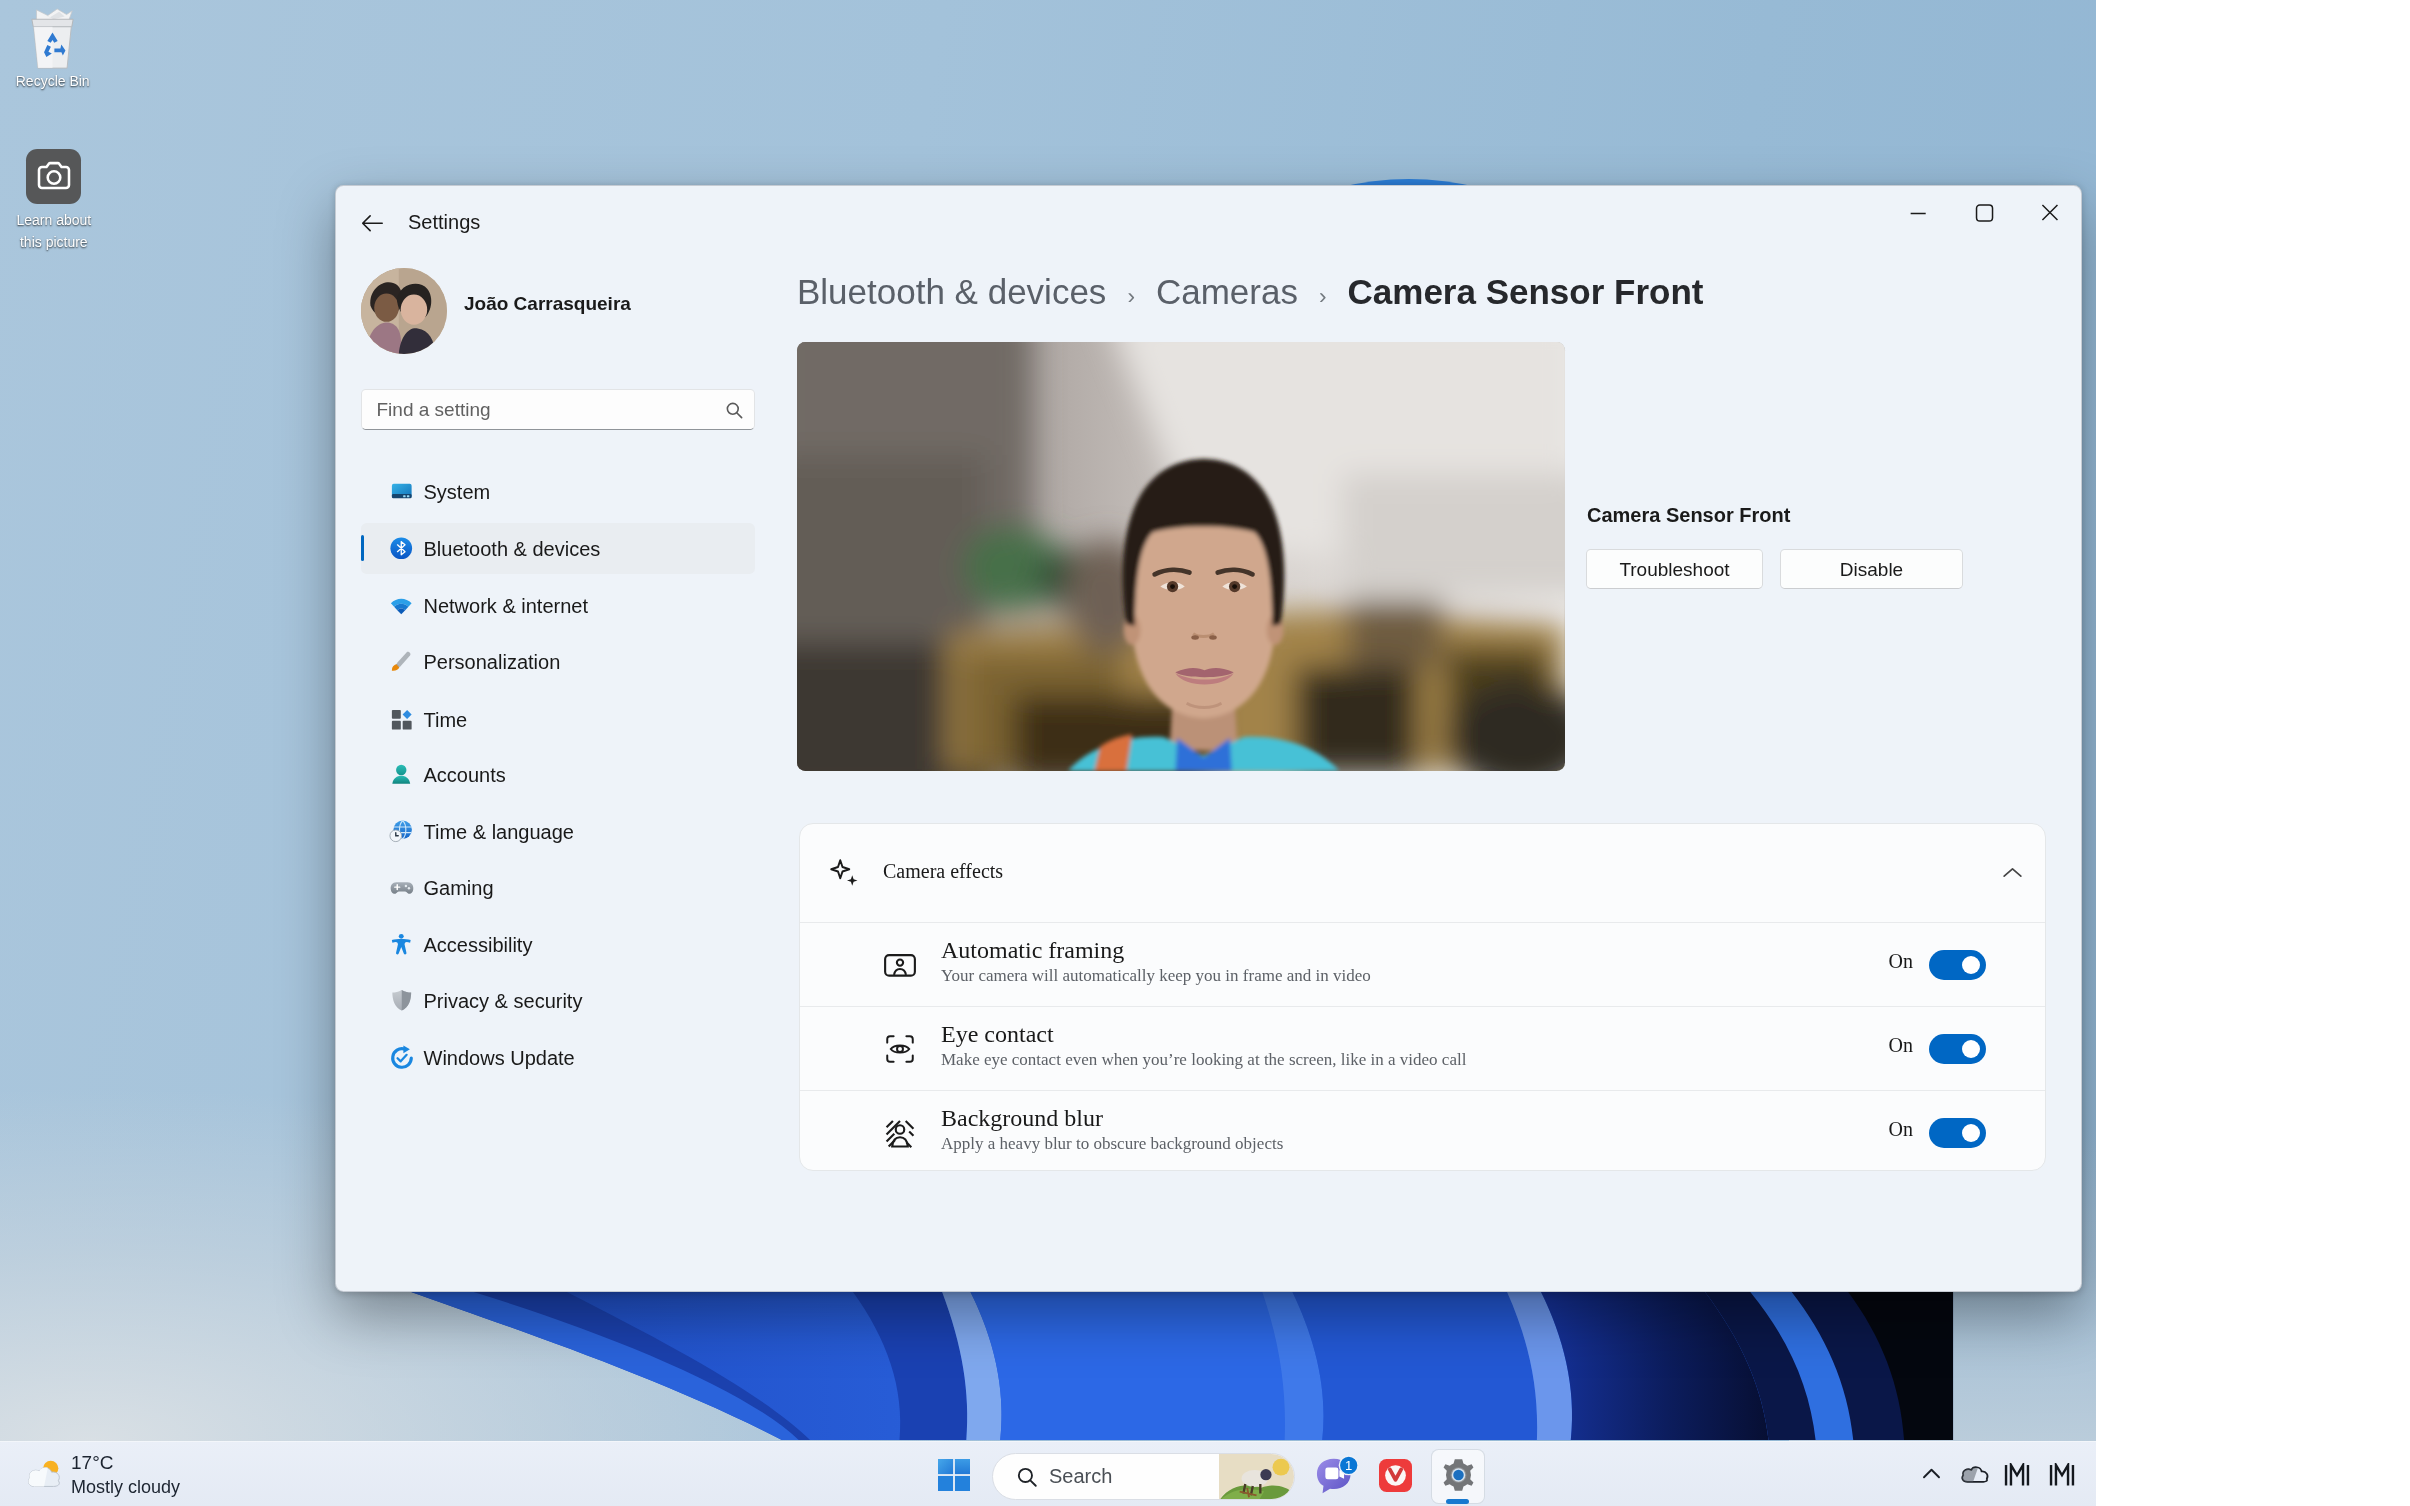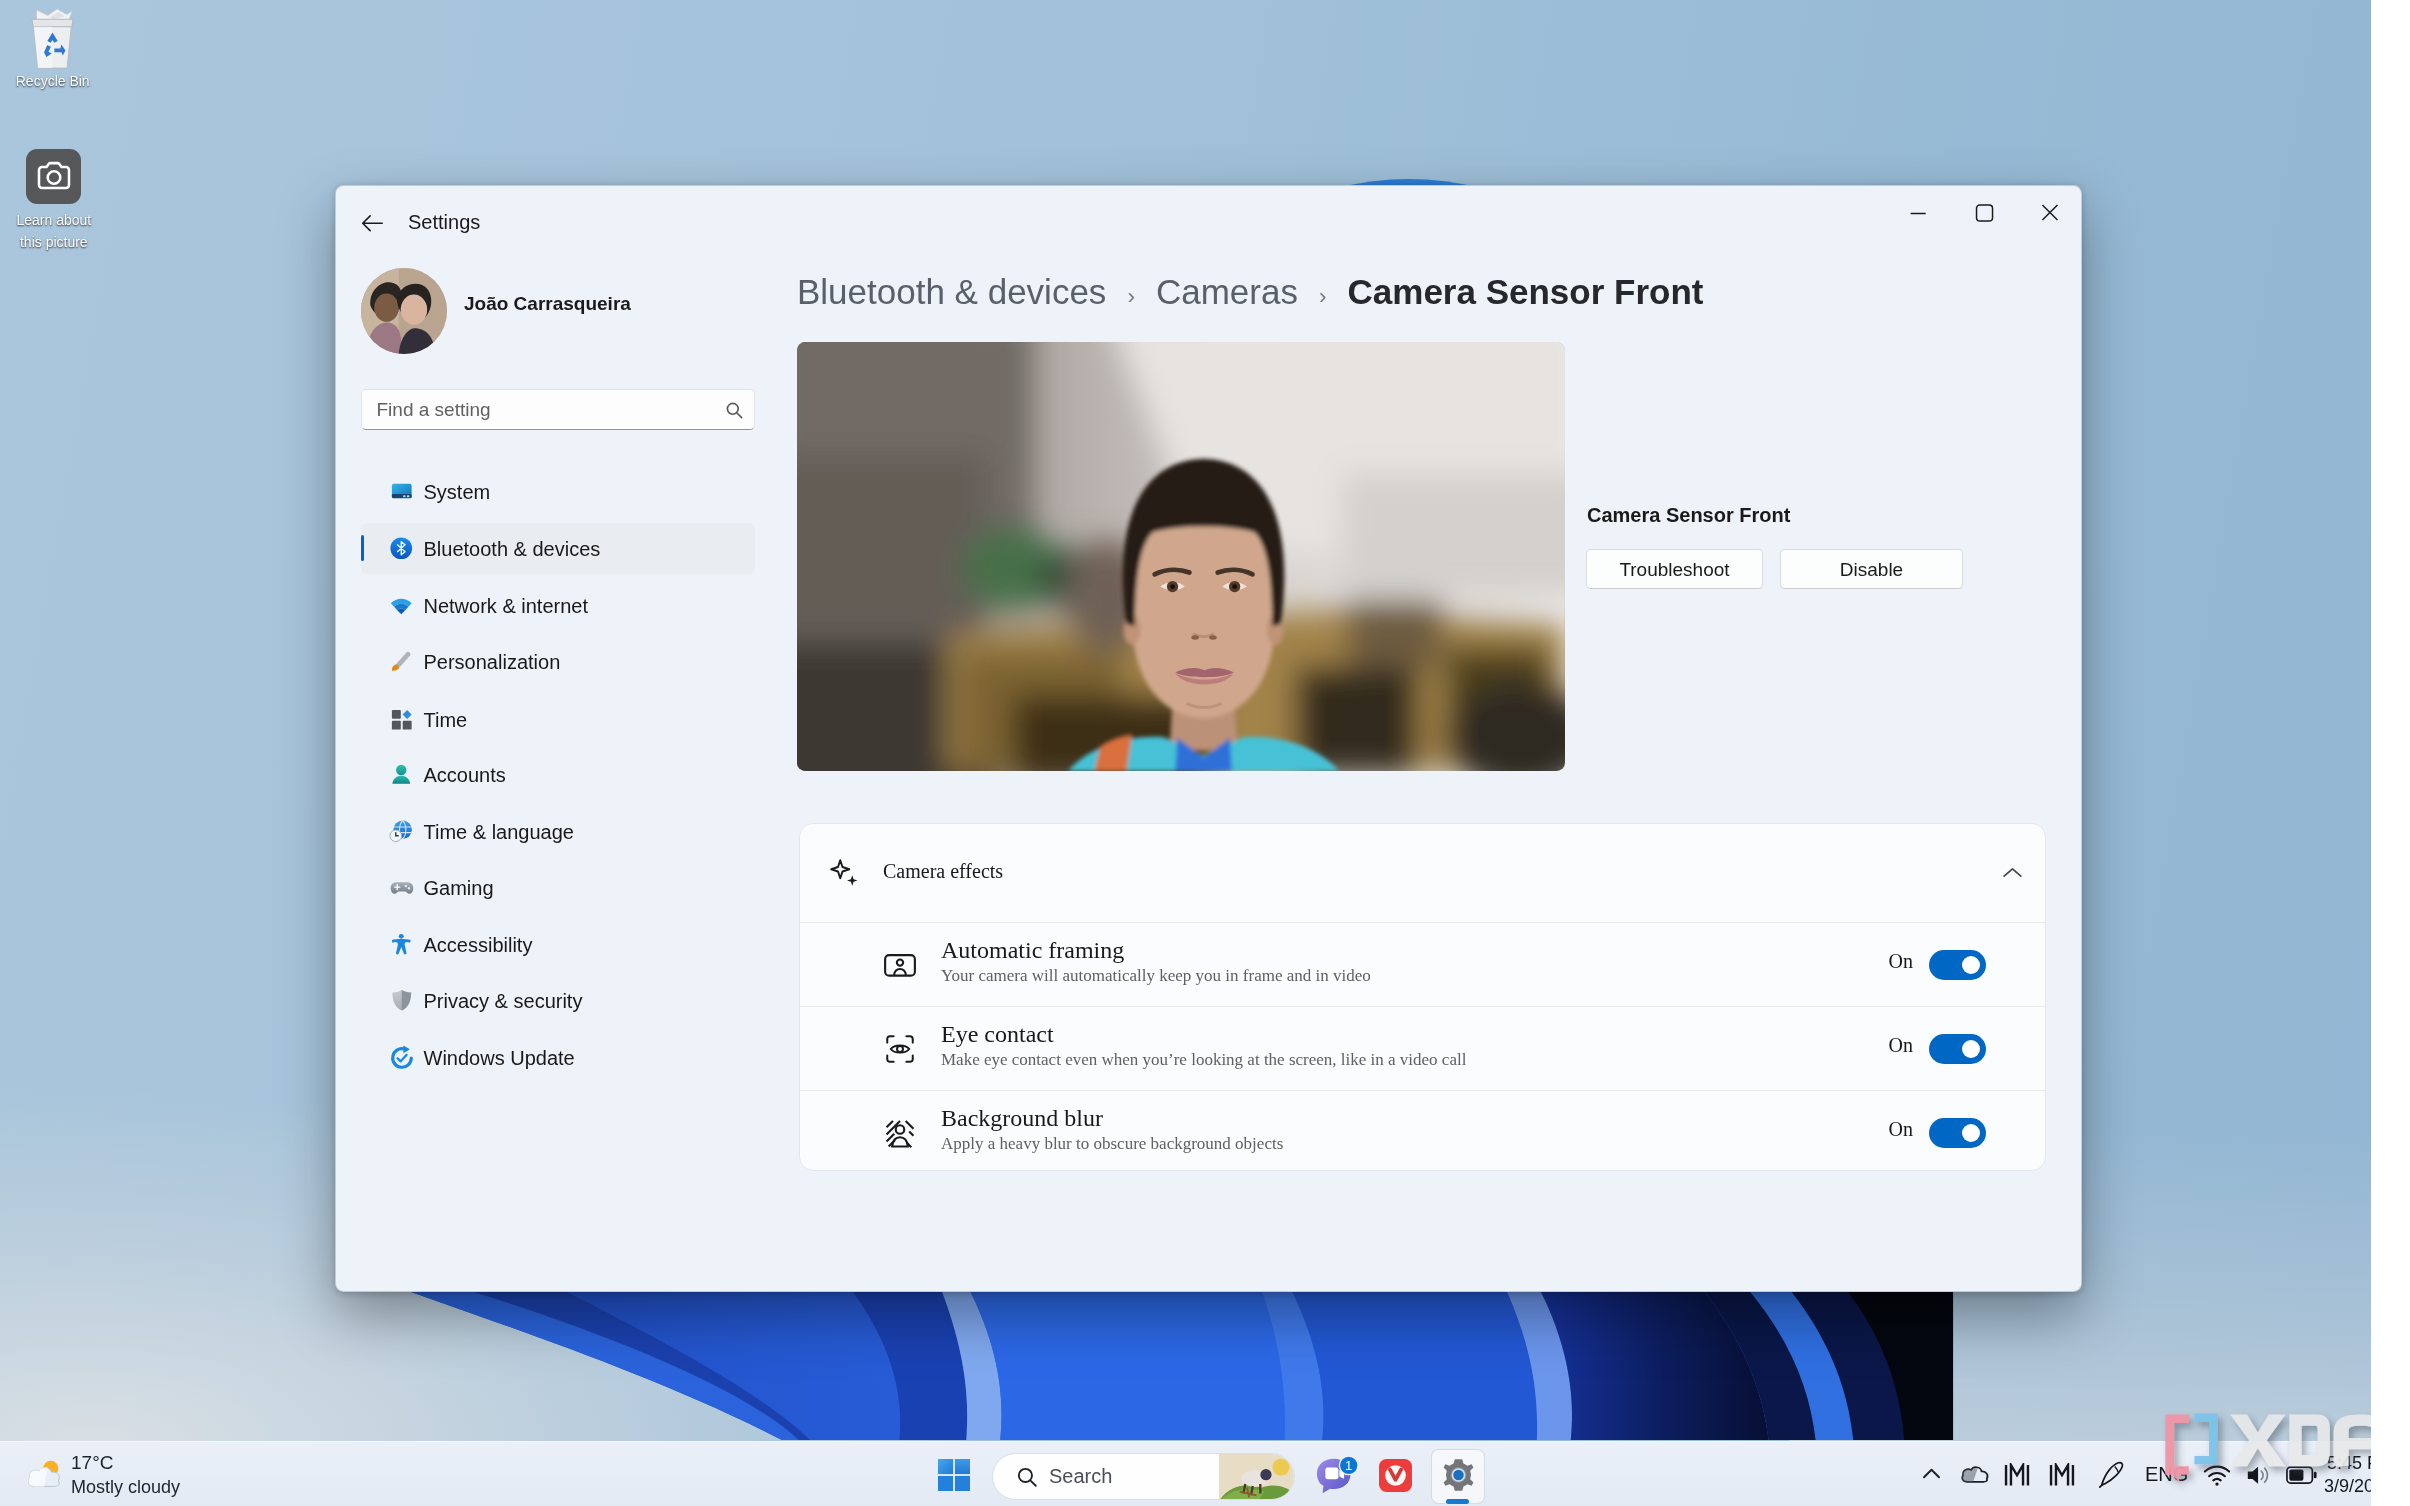--- a/index.html
+++ b/index.html
@@ -1,18 +1,18 @@
 <!DOCTYPE html>
 <html style="font-size:15px"><head>
 <meta charset="utf-8">
 <style>
   * { margin:0; padding:0; box-sizing:border-box; }
   html,body { width:2411px; height:1507px; overflow:hidden; }
   body { font-family:"Liberation Sans", sans-serif; }
-  #screen { position:relative; width:2371px; height:1507px; overflow:hidden;
+  #screen { position:relative; width:2096px; height:1507px; overflow:hidden;
     background:linear-gradient(100deg,#aac6dc 0%,#a3c2da 40%,#97bad5 75%,#92b6d3 100%);
   }
   .abs { position:absolute; }
   .menurow { position:absolute; left:24.5px; width:394px; height:51px; }
   .mi { position:absolute; left:28px; top:50%; transform:translateY(-50%); width:26px; height:26px; display:flex; align-items:center; justify-content:center; }
   .mt { position:absolute; left:63px; top:50%; transform:translateY(-50%); font-size:20px; color:#191919; }
   .erow { position:absolute; left:0; width:1245px; height:84px; border-top:0.9px solid #e8eaec; }
   .etitle { position:absolute; left:141px; top:14px; font-size:24px; color:#191919; }
   .esub { position:absolute; left:141px; top:43px; font-size:17px; color:#5d6167; }
   .eon { position:absolute; left:1059px; width:54px; top:27px; font-size:20px; color:#191919; text-align:right; }

